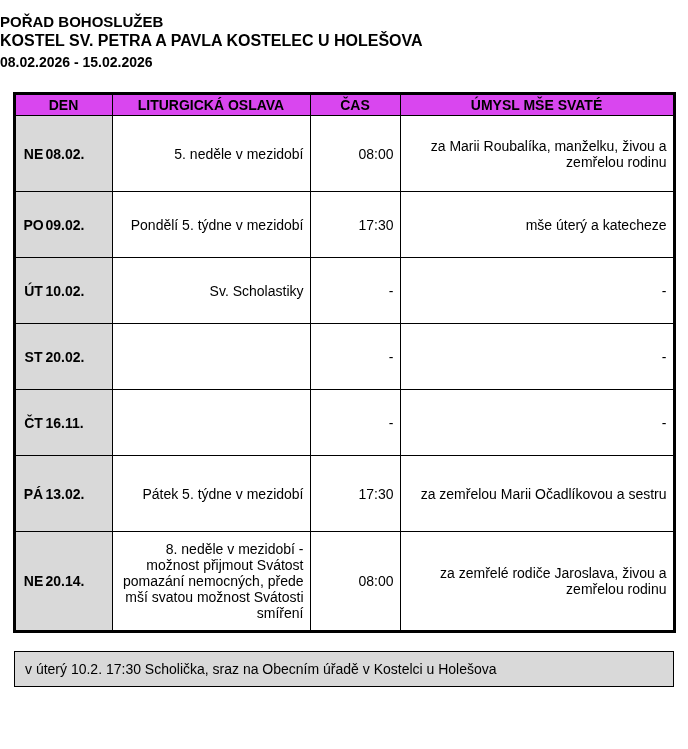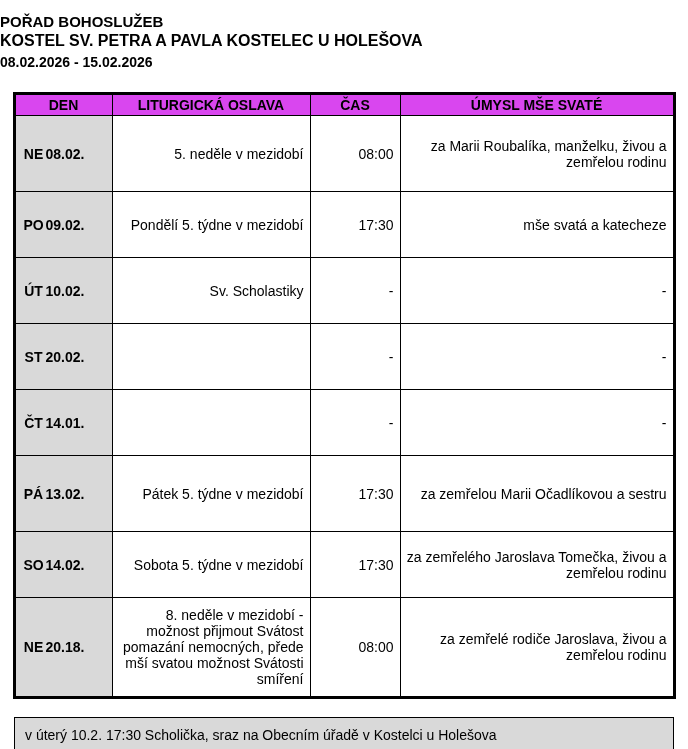--- a/index.html
+++ b/index.html
@@ -119,21 +119,21 @@
         <td class="cas-cell">08:00</td>
         <td class="umysl-cell">za Marii Roubalíka, manželku, živou a zemřelou rodinu</td>
       </tr>
 
       <tr class="row-m">
         <td class="den-cell">
           <span class="day-abbr">PO</span><span class="day-date">09.02.</span>
         </td>
         <td class="osl-cell">Pondělí 5. týdne v mezidobí</td>
         <td class="cas-cell">17:30</td>
-        <td class="umysl-cell">mše svatá a katecheze</td>
+        <td class="umysl-cell">mše úterý a katecheze</td>
       </tr>
 
       <tr class="row-m">
         <td class="den-cell">
           <span class="day-abbr">ÚT</span><span class="day-date">10.02.</span>
         </td>
         <td class="osl-cell">Sv. Scholastiky</td>
         <td class="cas-cell">-</td>
         <td class="umysl-cell">-</td>
       </tr>
@@ -142,48 +142,40 @@
         <td class="den-cell">
           <span class="day-abbr">ST</span><span class="day-date">20.02.</span>
         </td>
         <td class="osl-cell"></td>
         <td class="cas-cell">-</td>
         <td class="umysl-cell">-</td>
       </tr>
 
       <tr class="row-m">
         <td class="den-cell">
-          <span class="day-abbr">ČT</span><span class="day-date">14.01.</span>
+          <span class="day-abbr">ČT</span><span class="day-date">16.11.</span>
         </td>
         <td class="osl-cell"></td>
         <td class="cas-cell">-</td>
         <td class="umysl-cell">-</td>
       </tr>
 
       <tr class="row-h">
         <td class="den-cell">
           <span class="day-abbr">PÁ</span><span class="day-date">13.02.</span>
         </td>
         <td class="osl-cell">Pátek 5. týdne v mezidobí</td>
         <td class="cas-cell">17:30</td>
         <td class="umysl-cell">za zemřelou Marii Očadlíkovou a sestru</td>
       </tr>
 
-      <tr class="row-m">
-        <td class="den-cell">
-          <span class="day-abbr">SO</span><span class="day-date">14.02.</span>
-        </td>
-        <td class="osl-cell">Sobota 5. týdne v mezidobí</td>
-        <td class="cas-cell">17:30</td>
-        <td class="umysl-cell">za zemřelého Jaroslava Tomečka, živou a zemřelou rodinu</td>
-      </tr>
 
       <tr class="row-last">
         <td class="den-cell">
-          <span class="day-abbr">NE</span><span class="day-date">20.18.</span>
+          <span class="day-abbr">NE</span><span class="day-date">20.14.</span>
         </td>
         <td class="osl-cell">8. neděle v mezidobí - možnost přijmout Svátost pomazání nemocných, přede mší svatou možnost Svátosti smíření</td>
         <td class="cas-cell">08:00</td>
         <td class="umysl-cell">za zemřelé rodiče Jaroslava, živou a zemřelou rodinu</td>
       </tr>
 
     </tbody>
   </table>
 
   <div class="footer-note">v úterý 10.2. 17:30 Scholička, sraz na Obecním úřadě v Kostelci u Holešova</div>

